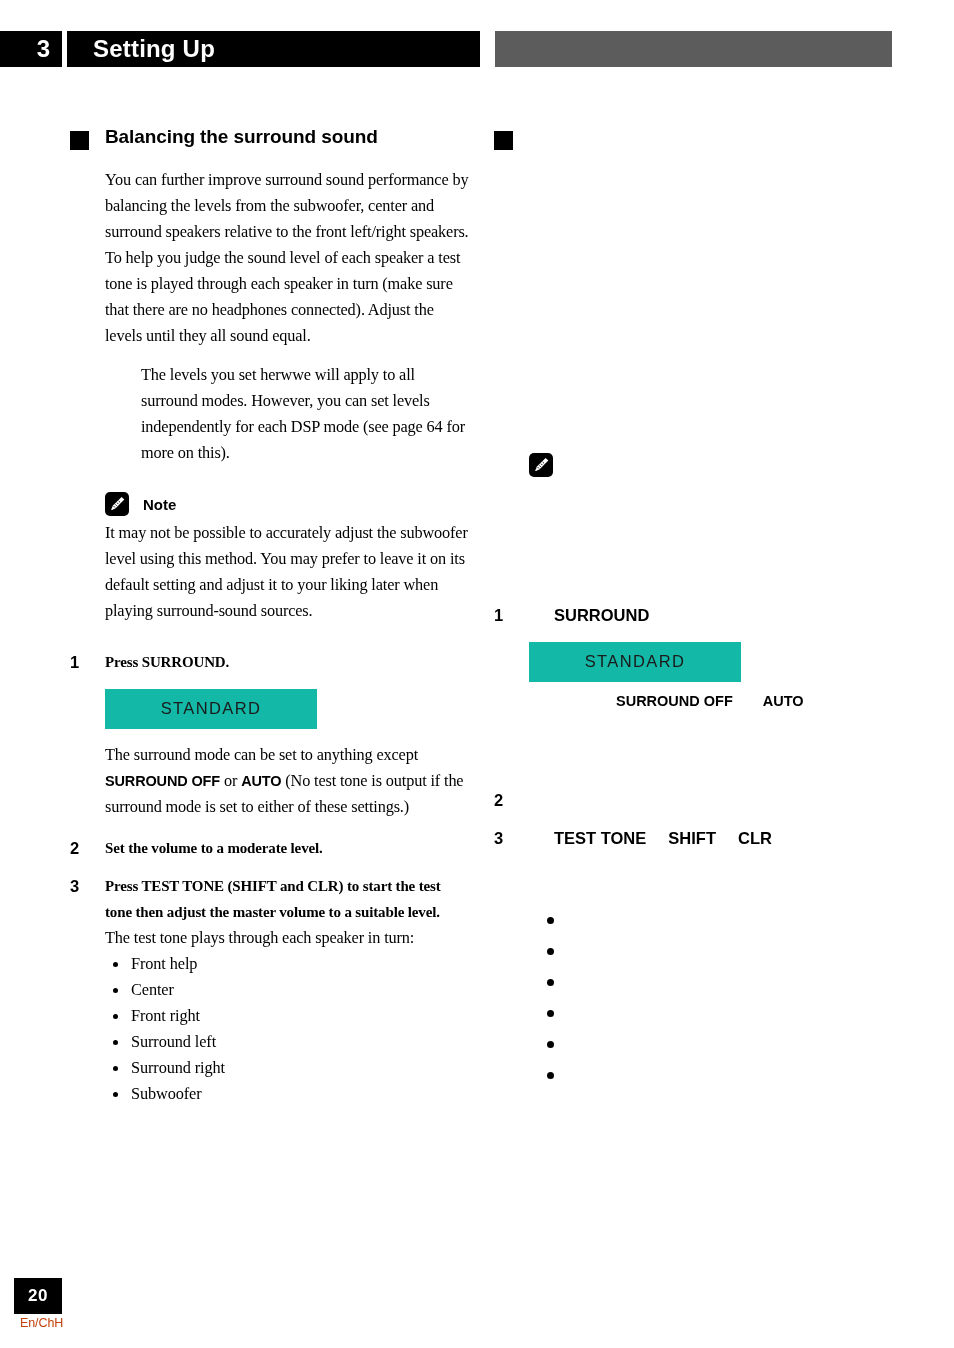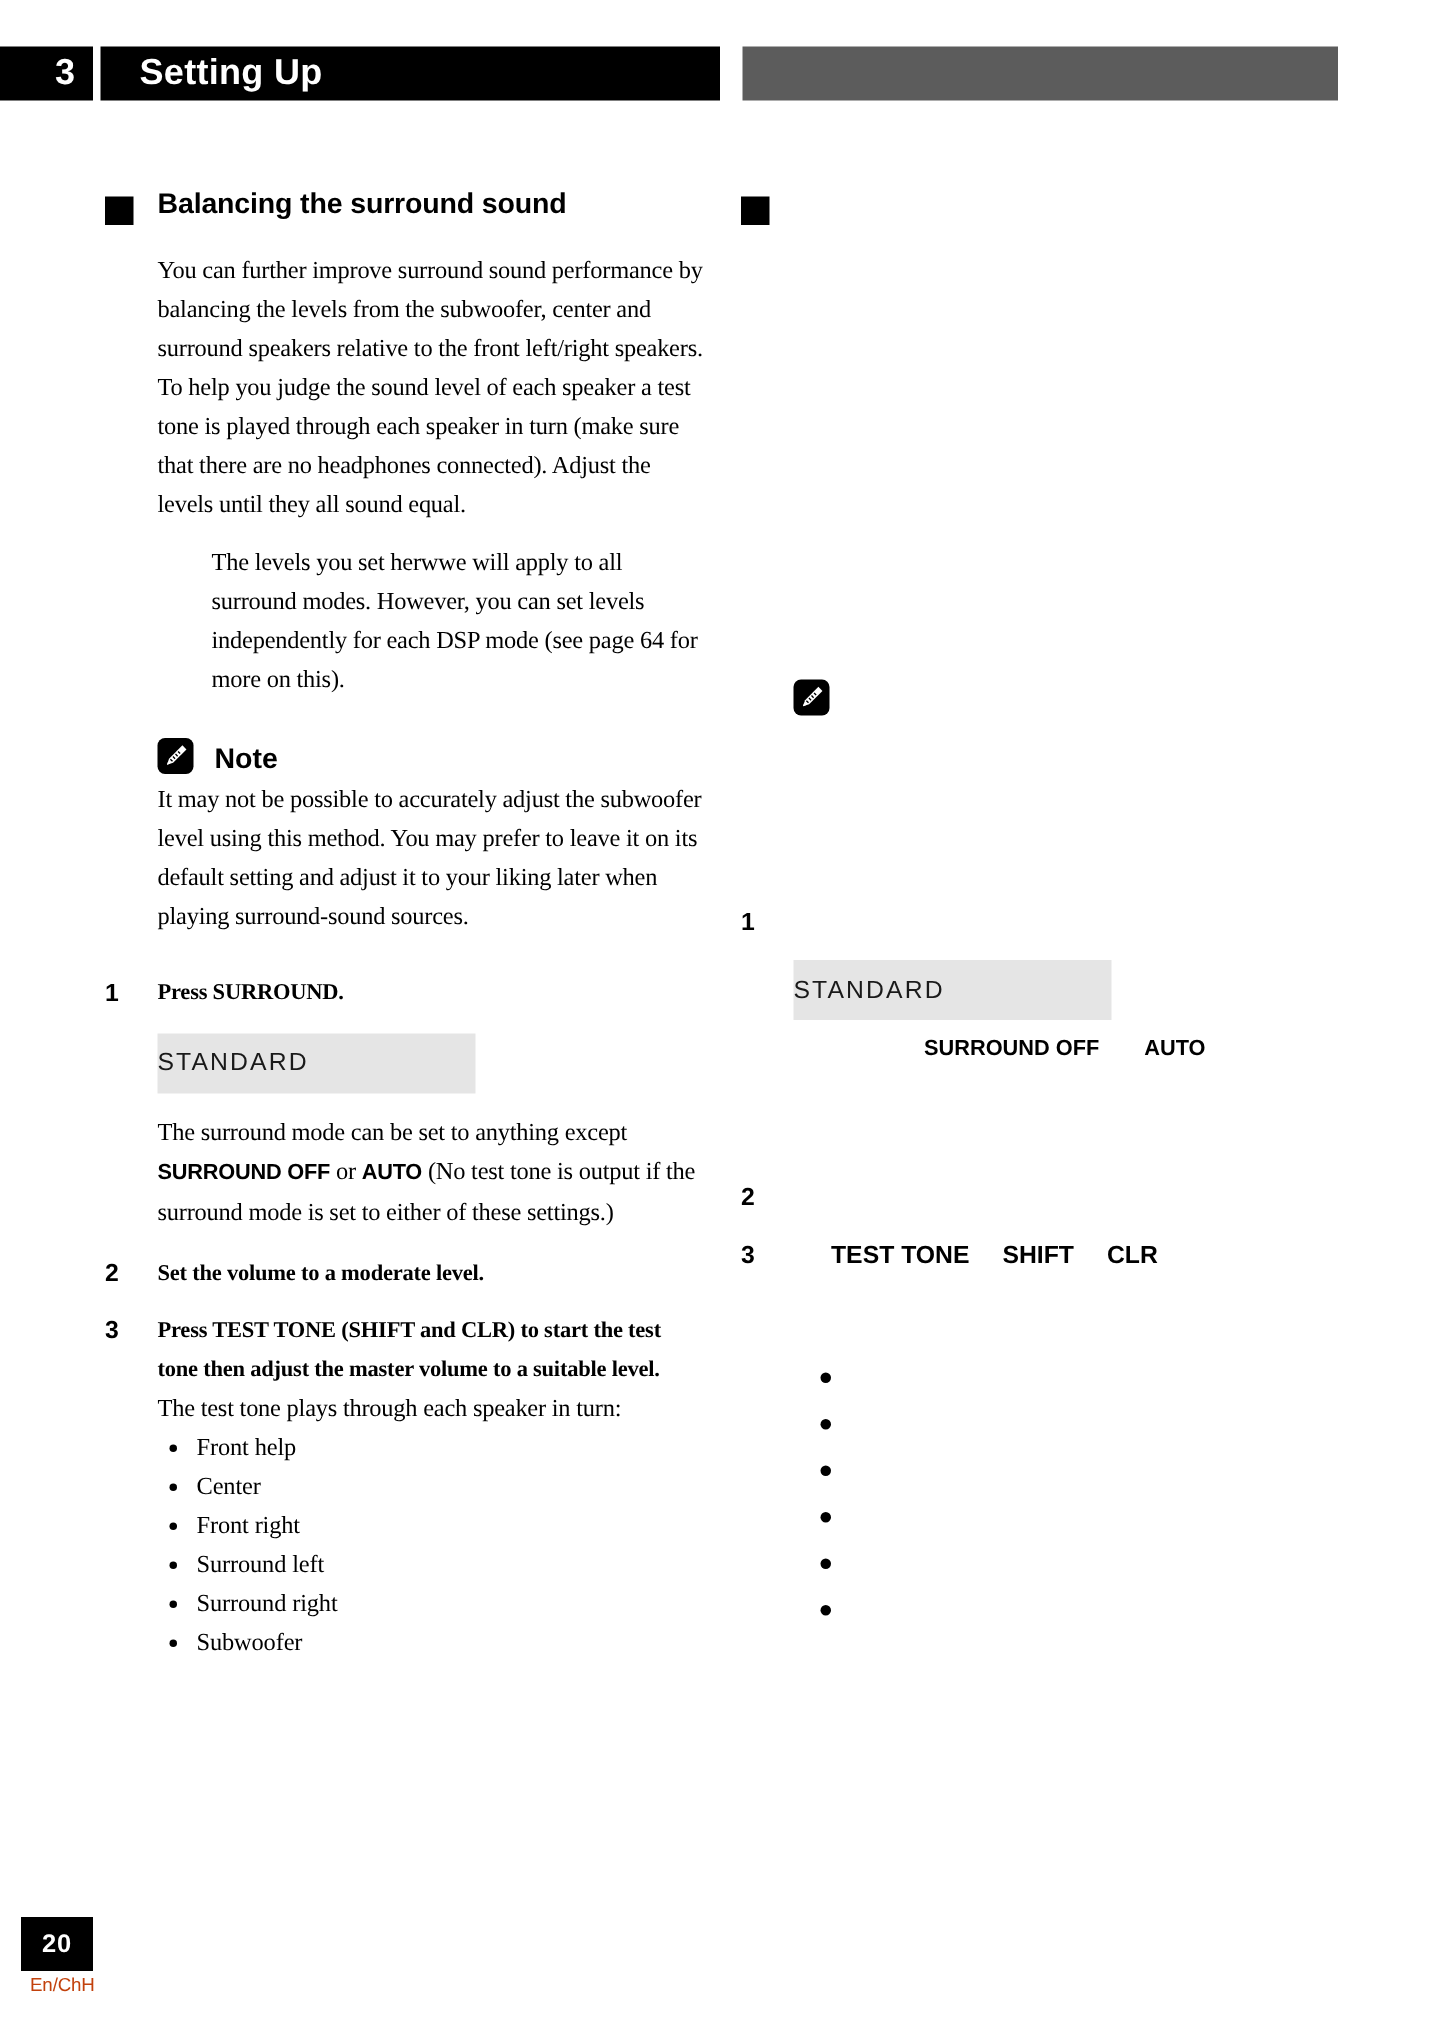--- a/index.html
+++ b/index.html
@@ -131,21 +131,21 @@
     background: #000000;
     border-radius: 5px;
   }
   .note-icon svg { display: block; }
   .note-label {
     position: absolute;
     left: 38px;
     top: 4px;
     font-family: "Liberation Sans", sans-serif;
     font-weight: bold;
-    font-size: 19px;
+    font-size: 15px;
   }
   .note-icon-right {
     position: relative;
     width: 24px;
     height: 24px;
     background: #000000;
     border-radius: 5px;
     margin-left: 35px;
   }
 
@@ -189,24 +189,25 @@
   .step-title-cn {
     margin-left: 60px;
     font-family: "Liberation Sans", sans-serif;
     font-weight: bold;
     font-size: 16.5px;
     line-height: 25.5px;
   }
 
   
   .display-box {
-    background: #e5e5e5;
+    background: #14b8a6;
     height: 40px;
     display: flex;
     align-items: center;
+    justify-content: center;
   }
   .display-box span {
     font-family: "Liberation Sans", sans-serif;
     font-size: 16.5px;
     letter-spacing: 1.4px;
     color: #1a1a1a;
   }
   .display-left  { margin-left: 35px; width: 212px; }
   .display-right { margin-left: 35px; width: 212px; }
 
@@ -390,20 +391,21 @@
       <path d="M16.6 4.9 L19.3 7.6 L10.4 16.5 L6.3 17.9 L7.7 13.8 Z" fill="#ffffff"></path>
       <path d="M8.6 14.1 L10.0 15.5 M10.3 12.4 L11.7 13.8 M12.0 10.7 L13.4 12.1 M13.7 9.0 L15.1 10.4" stroke="#000000" stroke-width="0.9" fill="none"></path>
       <path d="M6.3 17.9 L7.0 15.9 L8.3 17.2 Z" fill="#ffffff"></path>
     </svg>
   </div>
 
   <div style="height:126px"></div>
 
   <div class="step">
     <span class="step-num">1</span>
+    <div class="step-title-cn">SURROUND</div>
   </div>
 
   <div class="sp-13"></div>
 
   <div class="display-box display-right">
     <span>STANDARD</span>
   </div>
 
   <div style="height:6px"></div>
 

